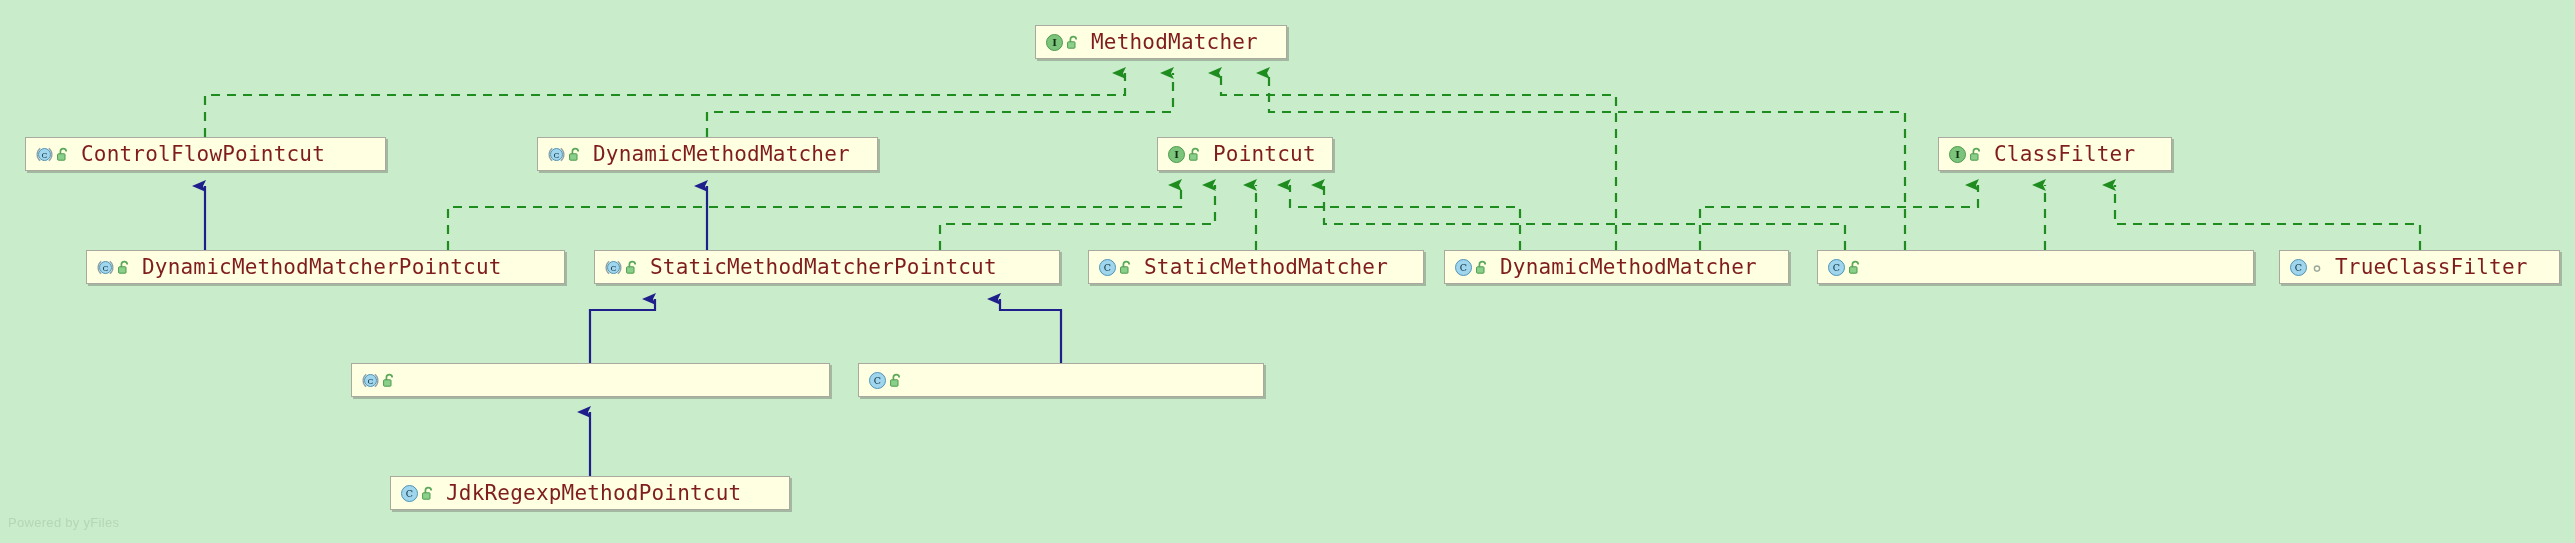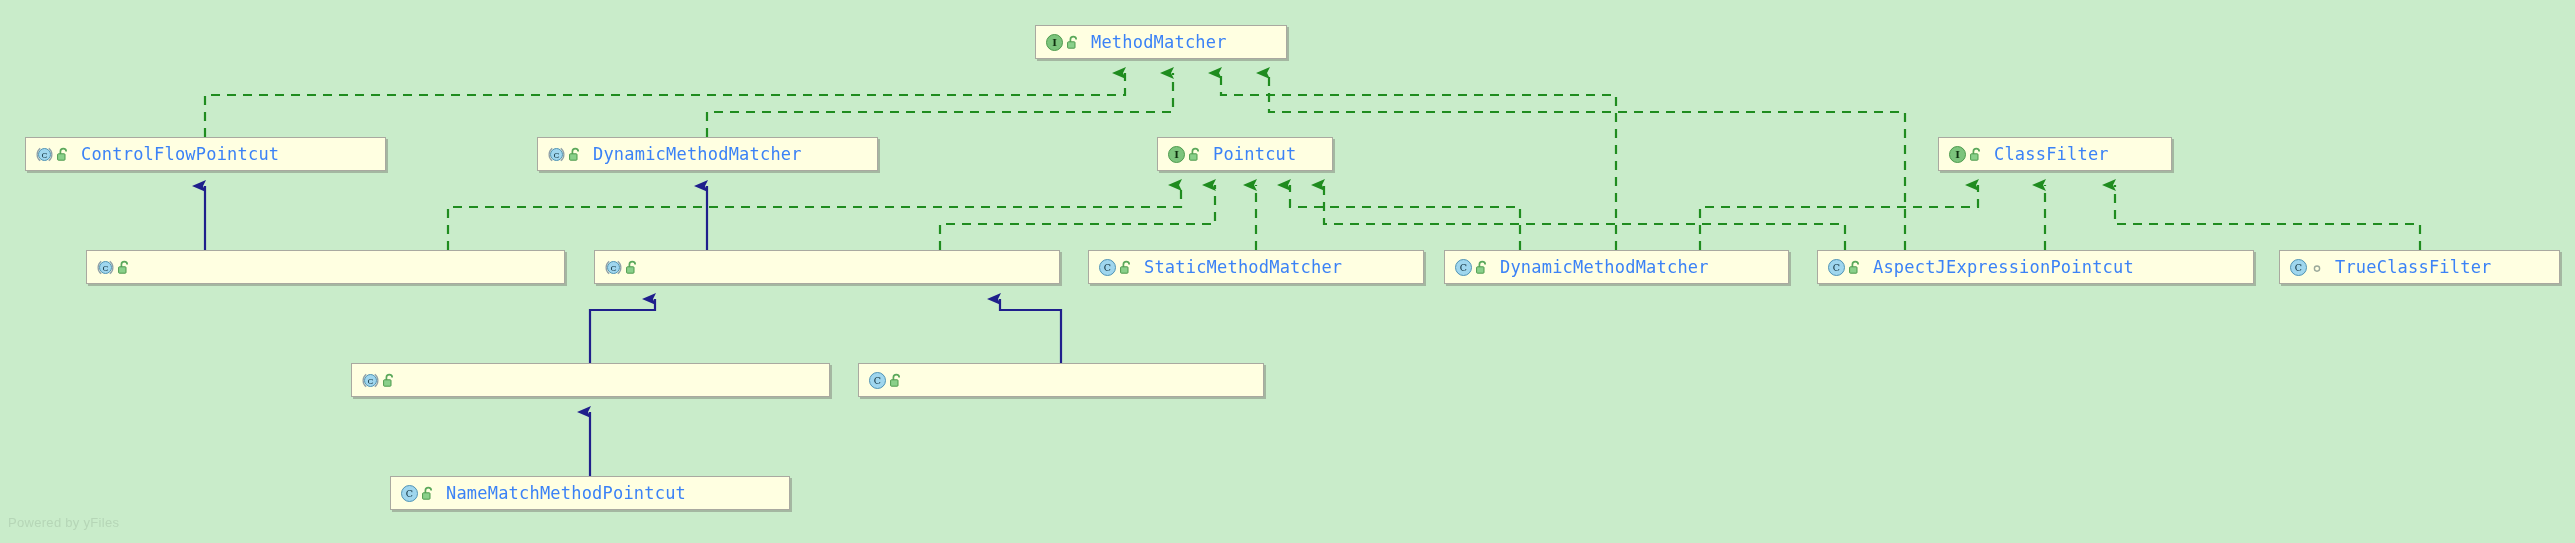--- a/index.html
+++ b/index.html
@@ -55,23 +55,23 @@
   }
   .icon-vis {
     width: 14px;
     height: 15px;
     display: block;
     flex: 0 0 auto;
     margin-left: 3px;
   }
   .node-label {
     font-family: "DejaVu Sans Mono", monospace;
-    font-size: 17px;
+    font-size: 21px;
     line-height: 1;
-    color: #3b82f6;
+    color: #7f1d1d;
     margin-left: 11px;
     letter-spacing: 0.2px;
   }
   #watermark {
     position: absolute;
     left: 8px;
     top: 515px;
     font-family: "Liberation Sans", sans-serif;
     font-size: 13px;
     color: #b6d6b7;
@@ -235,38 +235,40 @@
               <text x="8.5" y="11.7" text-anchor="middle" font-family="DejaVu Serif, serif" font-size="8" fill="#10303c">C</text>
             </svg>
           </span>
           <span style="display: flex;">
             <svg class="icon-vis" viewBox="0 0 14 15" xmlns="http://www.w3.org/2000/svg">
               <path d="M4.4 7 L4.4 4.6 A2.9 2.9 0 0 1 10.2 4.6" fill="none" stroke="#5aa85a" stroke-width="1.7"></path>
               <rect x="1.6" y="6.8" width="7.4" height="6.4" rx="0.8" fill="#8ad08a" stroke="#4d9a4d" stroke-width="1"></rect>
             </svg>
           </span>
         </span>
+        <span class="node-label">DynamicMethodMatcherPointcut</span>
       </div>
       <div class="node" style="left: 594px; top: 250px; width: 466px;">
         <span class="node-icons">
           <span style="display: flex;">
             <svg class="icon-type" viewBox="0 0 17 17" xmlns="http://www.w3.org/2000/svg">
               <path d="M4.2 2.2 A8 8 0 0 0 4.2 14.8" fill="none" stroke="#8fa0a8" stroke-width="1.3"></path>
               <path d="M12.8 2.2 A8 8 0 0 1 12.8 14.8" fill="none" stroke="#8fa0a8" stroke-width="1.3"></path>
               <circle cx="8.5" cy="8.5" r="6" fill="#9fd6ee" stroke="#4f93b5" stroke-width="1"></circle>
               <text x="8.5" y="11.7" text-anchor="middle" font-family="DejaVu Serif, serif" font-size="8" fill="#10303c">C</text>
             </svg>
           </span>
           <span style="display: flex;">
             <svg class="icon-vis" viewBox="0 0 14 15" xmlns="http://www.w3.org/2000/svg">
               <path d="M4.4 7 L4.4 4.6 A2.9 2.9 0 0 1 10.2 4.6" fill="none" stroke="#5aa85a" stroke-width="1.7"></path>
               <rect x="1.6" y="6.8" width="7.4" height="6.4" rx="0.8" fill="#8ad08a" stroke="#4d9a4d" stroke-width="1"></rect>
             </svg>
           </span>
         </span>
+        <span class="node-label">StaticMethodMatcherPointcut</span>
       </div>
       <div class="node" style="left: 1088px; top: 250px; width: 336px;">
         <span class="node-icons">
           <span style="display: flex;">
             <svg class="icon-type" viewBox="0 0 17 17" xmlns="http://www.w3.org/2000/svg">
               <circle cx="8.5" cy="8.5" r="8" fill="#9fd6ee" stroke="#4f93b5" stroke-width="1"></circle>
               <text x="8.5" y="12.4" text-anchor="middle" font-family="DejaVu Serif, serif" font-size="9.5" fill="#10303c">C</text>
             </svg>
           </span>
           <span style="display: flex;">
@@ -303,21 +305,20 @@
               <text x="8.5" y="12.4" text-anchor="middle" font-family="DejaVu Serif, serif" font-size="9.5" fill="#10303c">C</text>
             </svg>
           </span>
           <span style="display: flex;">
             <svg class="icon-vis" viewBox="0 0 14 15" xmlns="http://www.w3.org/2000/svg">
               <path d="M4.4 7 L4.4 4.6 A2.9 2.9 0 0 1 10.2 4.6" fill="none" stroke="#5aa85a" stroke-width="1.7"></path>
               <rect x="1.6" y="6.8" width="7.4" height="6.4" rx="0.8" fill="#8ad08a" stroke="#4d9a4d" stroke-width="1"></rect>
             </svg>
           </span>
         </span>
-        <span class="node-label">AspectJExpressionPointcut</span>
       </div>
       <div class="node" style="left: 2279px; top: 250px; width: 281px;">
         <span class="node-icons">
           <span style="display: flex;">
             <svg class="icon-type" viewBox="0 0 17 17" xmlns="http://www.w3.org/2000/svg">
               <circle cx="8.5" cy="8.5" r="8" fill="#9fd6ee" stroke="#4f93b5" stroke-width="1"></circle>
               <text x="8.5" y="12.4" text-anchor="middle" font-family="DejaVu Serif, serif" font-size="9.5" fill="#10303c">C</text>
             </svg>
           </span>
           <span style="display: flex;">
@@ -370,18 +371,18 @@
               <text x="8.5" y="12.4" text-anchor="middle" font-family="DejaVu Serif, serif" font-size="9.5" fill="#10303c">C</text>
             </svg>
           </span>
           <span style="display: flex;">
             <svg class="icon-vis" viewBox="0 0 14 15" xmlns="http://www.w3.org/2000/svg">
               <path d="M4.4 7 L4.4 4.6 A2.9 2.9 0 0 1 10.2 4.6" fill="none" stroke="#5aa85a" stroke-width="1.7"></path>
               <rect x="1.6" y="6.8" width="7.4" height="6.4" rx="0.8" fill="#8ad08a" stroke="#4d9a4d" stroke-width="1"></rect>
             </svg>
           </span>
         </span>
-        <span class="node-label">NameMatchMethodPointcut</span>
+        <span class="node-label">JdkRegexpMethodPointcut</span>
       </div>
     </div>
 
   <div id="watermark">Powered by yFiles</div>
 </div>
 
 </body></html>

